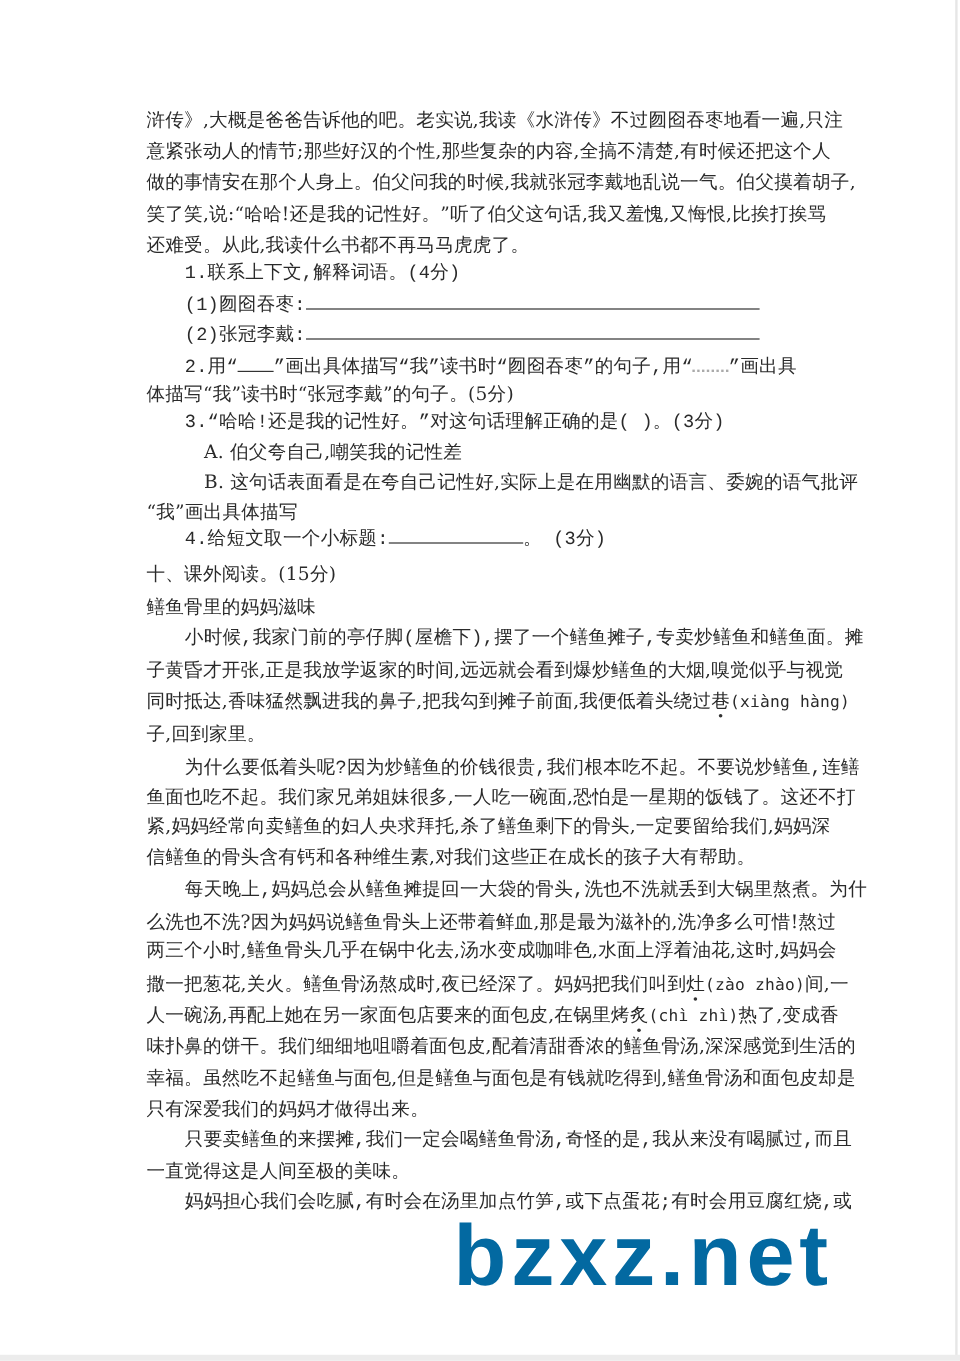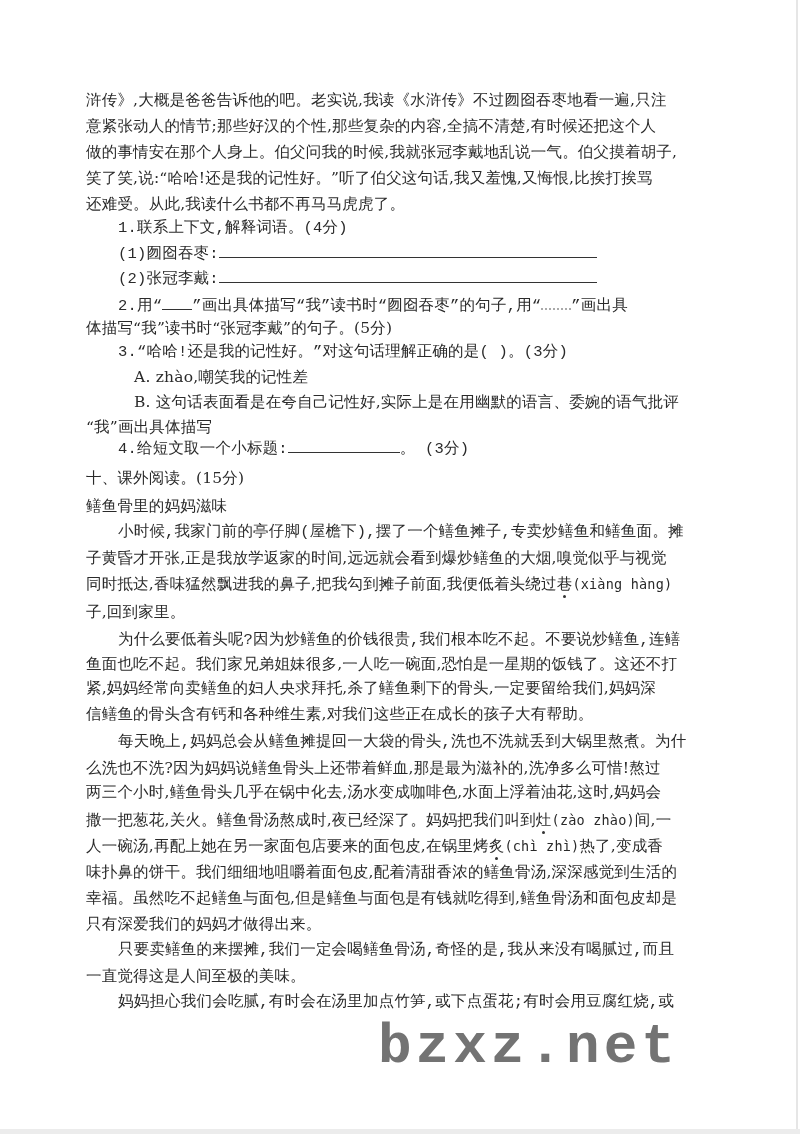--- a/index.html
+++ b/index.html
@@ -16,24 +16,24 @@
   .indent { left: 118px; width: 592px; font-family: Liberation Mono, monospace; }
   .indent2 { left: 134px; width: 576px; }
   .center { left: 86px; width: 624px; }
   .blank-line { display: inline-block; border-bottom: 1.5px solid #333; vertical-align: baseline; height: 14px; }
   .wavy-line { display: inline-block; width: 30px; height: 14px; border-bottom: 2px dotted #aaa; }
   .solid-short { display: inline-block; width: 30px; height: 14px; border-bottom: 1.5px solid #333; }
   .dot-mark { position: relative; }
   .dot-mark::after { content: ""; position: absolute; left: 50%; bottom: -5px; width: 3px; height: 3px; margin-left: -1.5px; border-radius: 50%; background: #333; }
   .pinyin { font-family: "DejaVu Sans Mono", "Liberation Mono", monospace; font-size: 13.5px; text-align: center; }
   .watermark {
-    position: absolute; left: 378px; top: 1005px; font-family: Liberation Mono, monospace;
-    font-weight: bold; font-size: 56px; letter-spacing: 4px; color: #737373; line-height: 84px; z-index: 0;
+    position: absolute; left: 378px; top: 1005px; font-family: Liberation Sans, sans-serif;
+    font-weight: bold; font-size: 72px; letter-spacing: 4px; color: #0369a1; line-height: 84px; z-index: 0;
   }
-  .line { z-index: 1; }
+  .line { z-index: 1; margin-left: 36px; }
 </style>
 </head>
 <body>
 
 <div class="watermark">bzxz.net</div>
 
 <div class="line" style="top:90px">浒传》,大概是爸爸告诉他的吧。老实说,我读《水浒传》不过囫囵吞枣地看一遍,只注</div>
 <div class="line" style="top:116px">意紧张动人的情节;那些好汉的个性,那些复杂的内容,全搞不清楚,有时候还把这个人</div>
 <div class="line" style="top:142px">做的事情安在那个人身上。伯父问我的时候,我就张冠李戴地乱说一气。伯父摸着胡子,</div>
 <div class="line" style="top:168px">笑了笑,说:“哈哈!还是我的记性好。”听了伯父这句话,我又羞愧,又悔恨,比挨打挨骂</div>
@@ -46,21 +46,21 @@
 <div class="line indent" style="top:268px">
   <span>(2)张冠李戴:</span><span class="blank-line" style="width:378px"></span>
 </div>
 
 <div class="line indent" style="top:294px">
   <span>2.用“</span><span class="solid-short"></span><span>”画出具体描写“我”读书时“囫囵吞枣”的句子,用“</span><span class="wavy-line"></span><span>”画出具</span>
 </div>
 <div class="line" style="top:318px">体描写“我”读书时“张冠李戴”的句子。(5分)</div>
 
 <div class="line indent" style="top:342px">3.“哈哈!还是我的记性好。”对这句话理解正确的是(      )。(3分)</div>
-<div class="line indent2" style="top:367px">A.  zhào,嘲笑我的记性差</div>
+<div class="line indent2" style="top:367px">A.  伯父夸自己,嘲笑我的记性差</div>
 <div class="line indent2" style="top:392px">B.  这句话表面看是在夸自己记性好,实际上是在用幽默的语言、委婉的语气批评</div>
 <div class="line" style="top:417px">“我”画出具体描写</div>
 
 <div class="line indent" style="top:438px">
   <span>4.给短文取一个小标题:</span><span class="blank-line" style="width:112px"></span><span>。 (3分)</span>
 </div>
 
 <div class="line" style="top:468px">十、课外阅读。(15分)</div>
 <div class="line center" style="top:496px">鳝鱼骨里的妈妈滋味</div>
 

